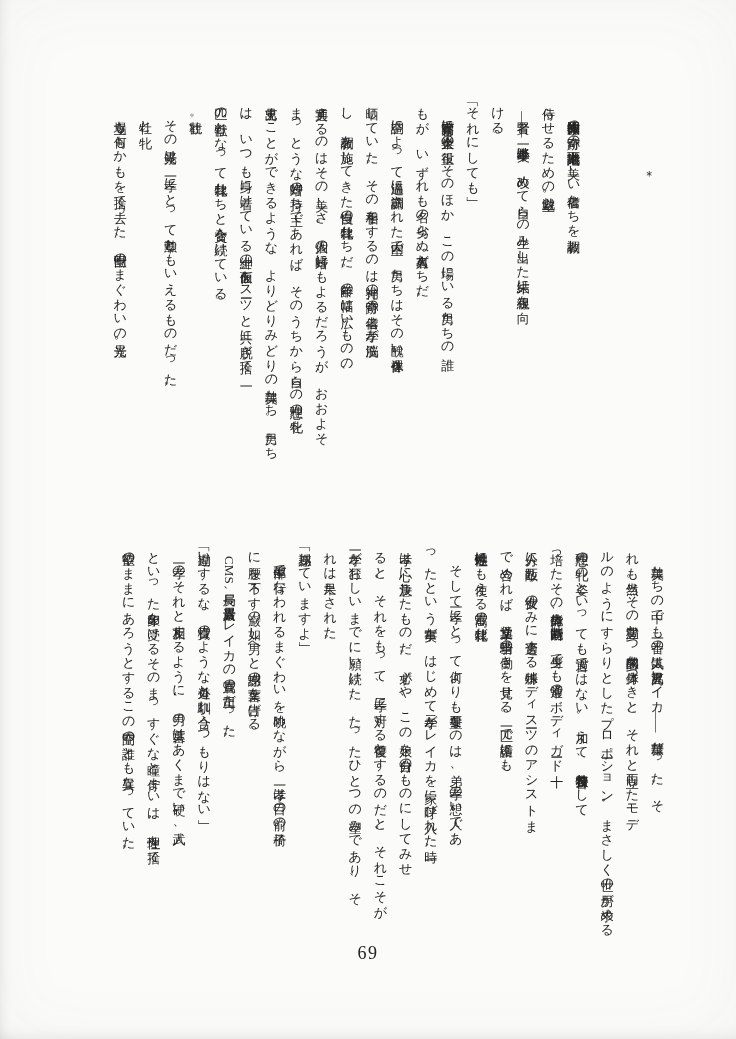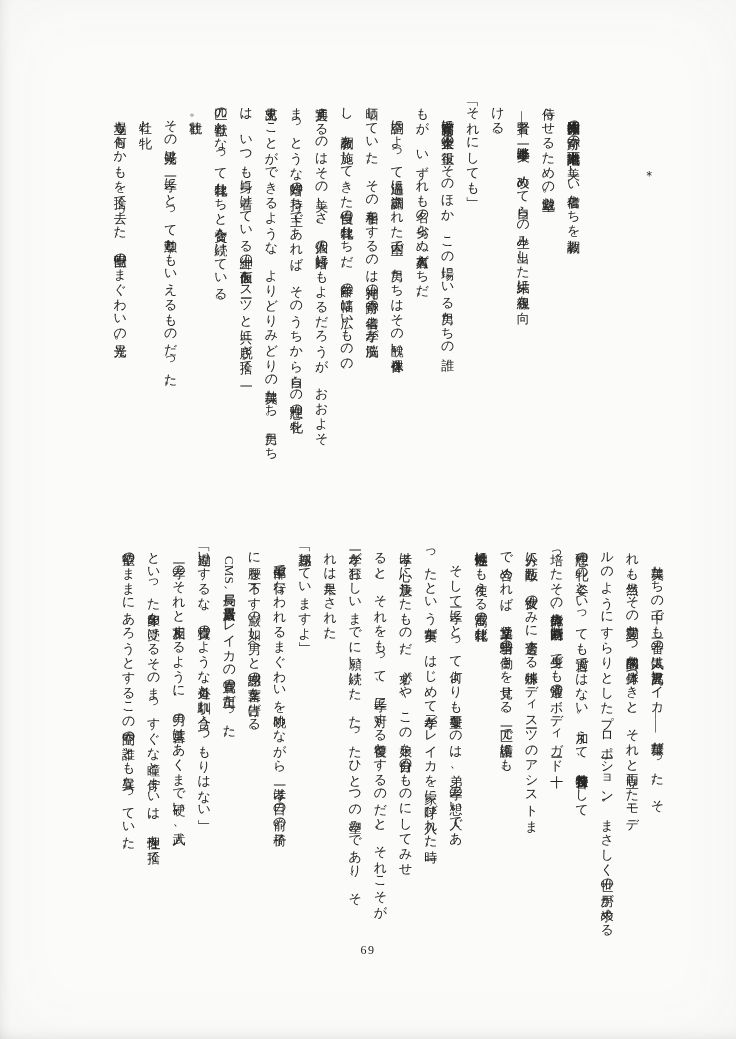--- a/index.html
+++ b/index.html
@@ -52,21 +52,21 @@
   }
   .vline.asterisk-line {
     padding-top: 64px;
   }
   .page-number {
     position: absolute;
     top: 943px;
     left: 0;
     width: 100%;
     text-align: center;
-    font-size: 12px;
+    font-size: 18px;
     letter-spacing: 1.5px;
     color: #222220;
   }
 </style>
 </head>
 <body>
 
 <div class="page">
 
   <div class="tier tier-upper">

